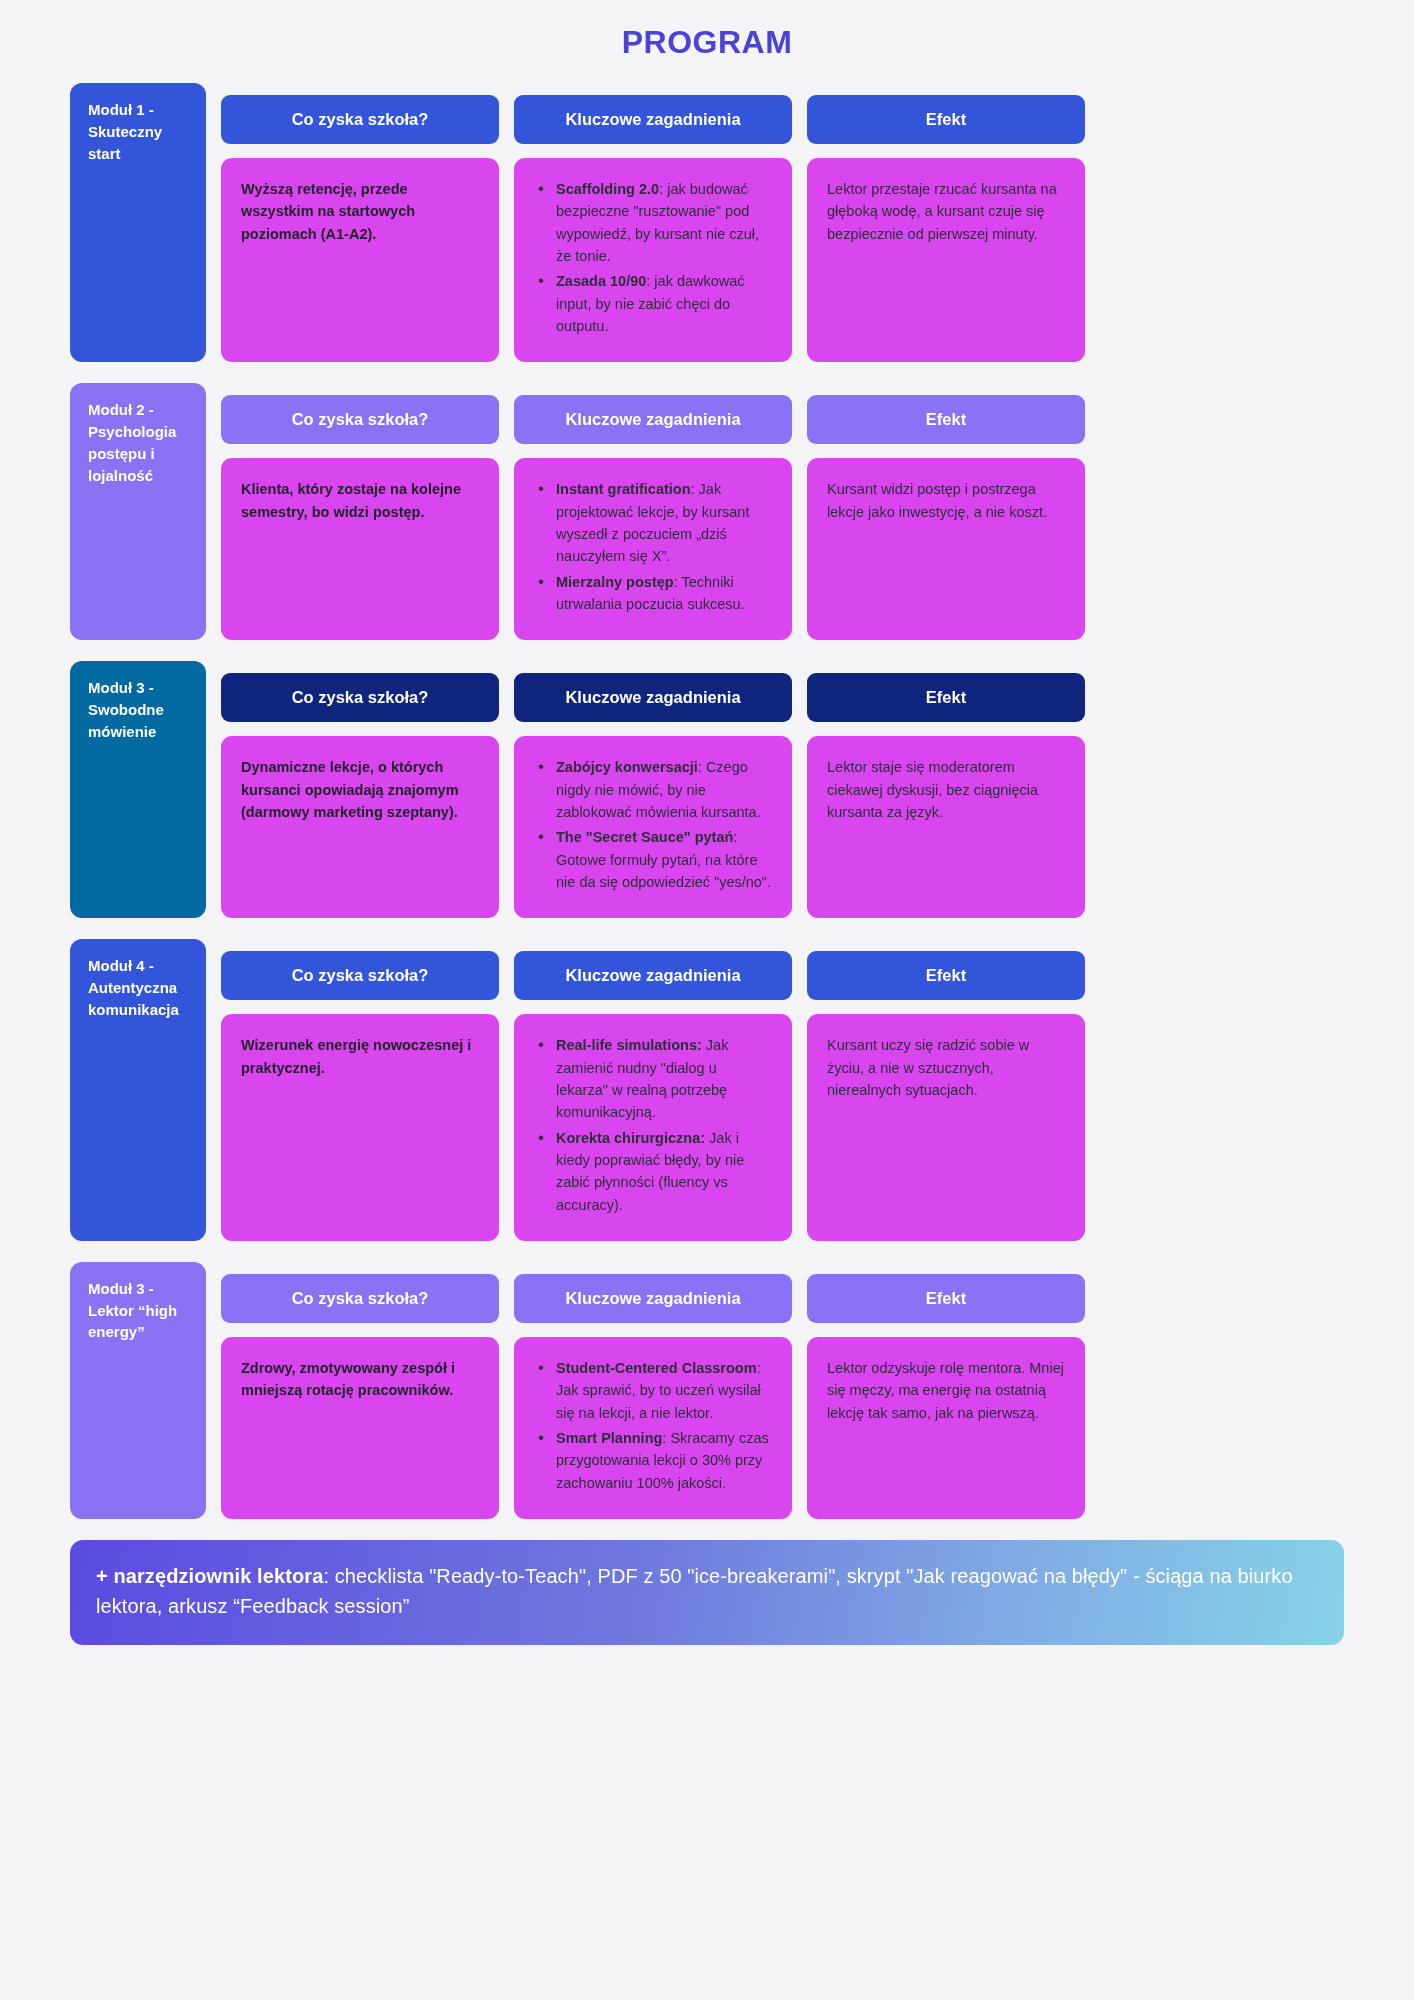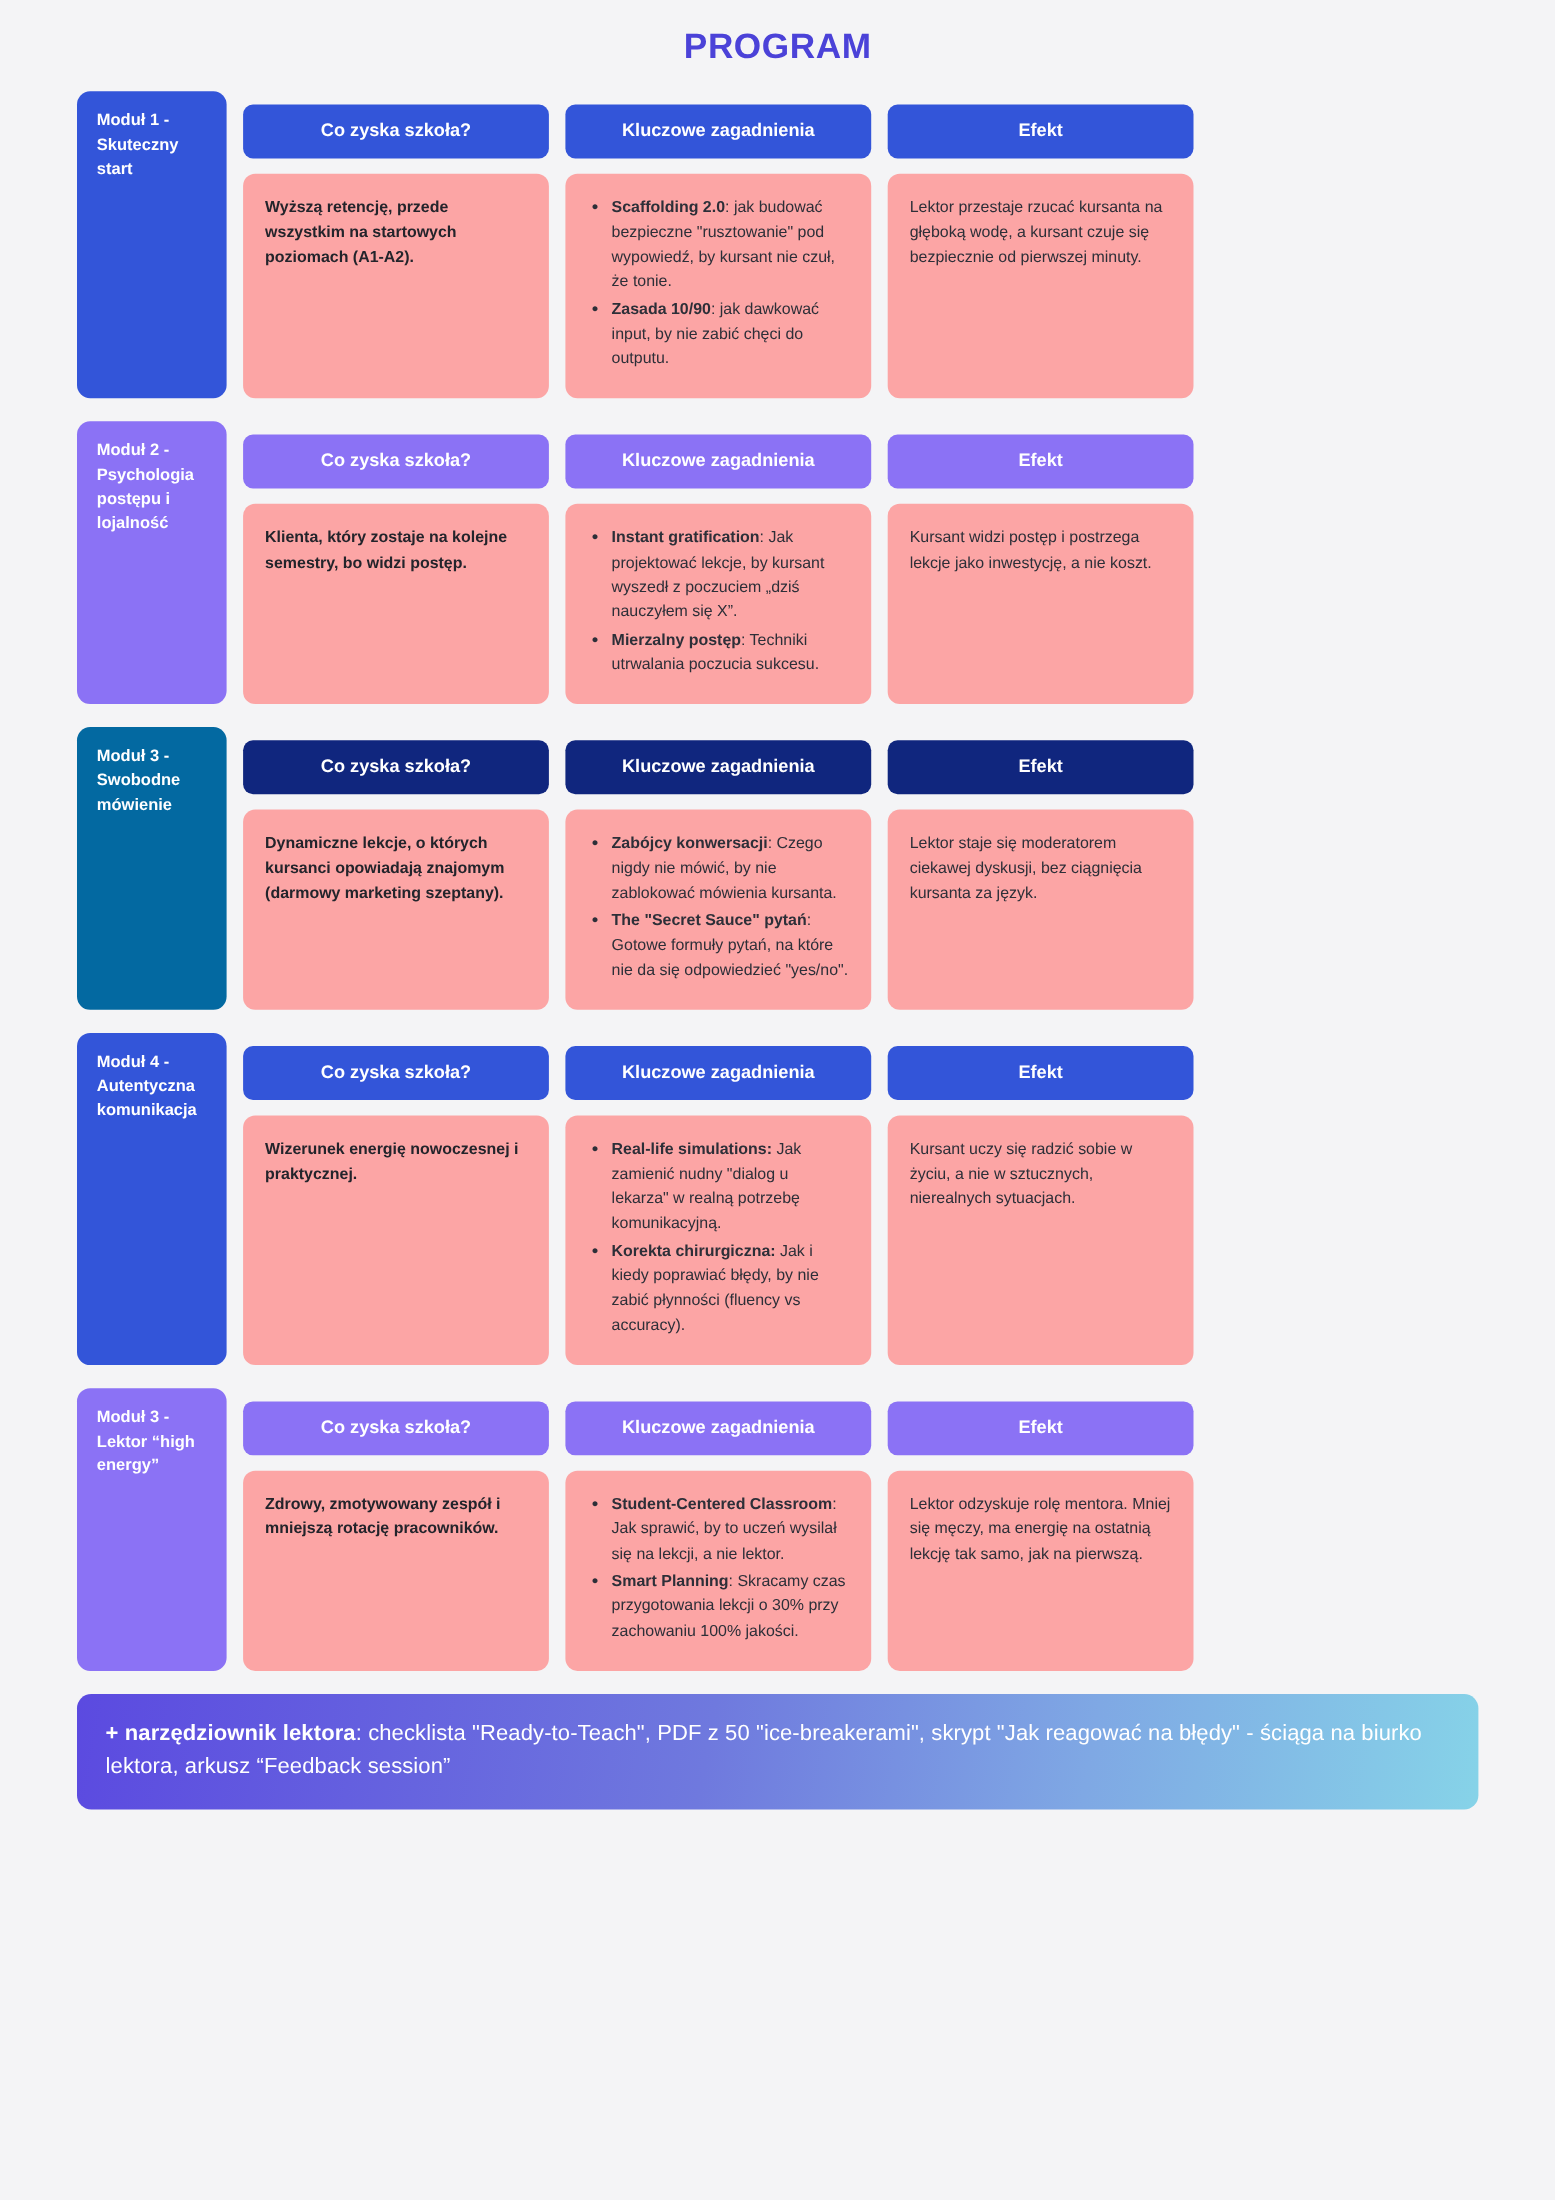--- a/index.html
+++ b/index.html
@@ -62,21 +62,21 @@
     color: #ffffff;
     font-size: 16.5px;
     font-weight: bold;
     text-align: center;
     padding: 15px 8px;
     margin-bottom: 14px;
     margin-top: 12px;
   }
 
   .col-body {
-    background: #fca5a5;
+    background: #d946ef;
     border-radius: 11px;
     padding: 20px 20px 22px 20px;
     flex: 1;
     font-size: 14.5px;
     line-height: 1.54;
     color: #2d2f38;
   }
 
   .col-body.strong {
     font-weight: bold;

